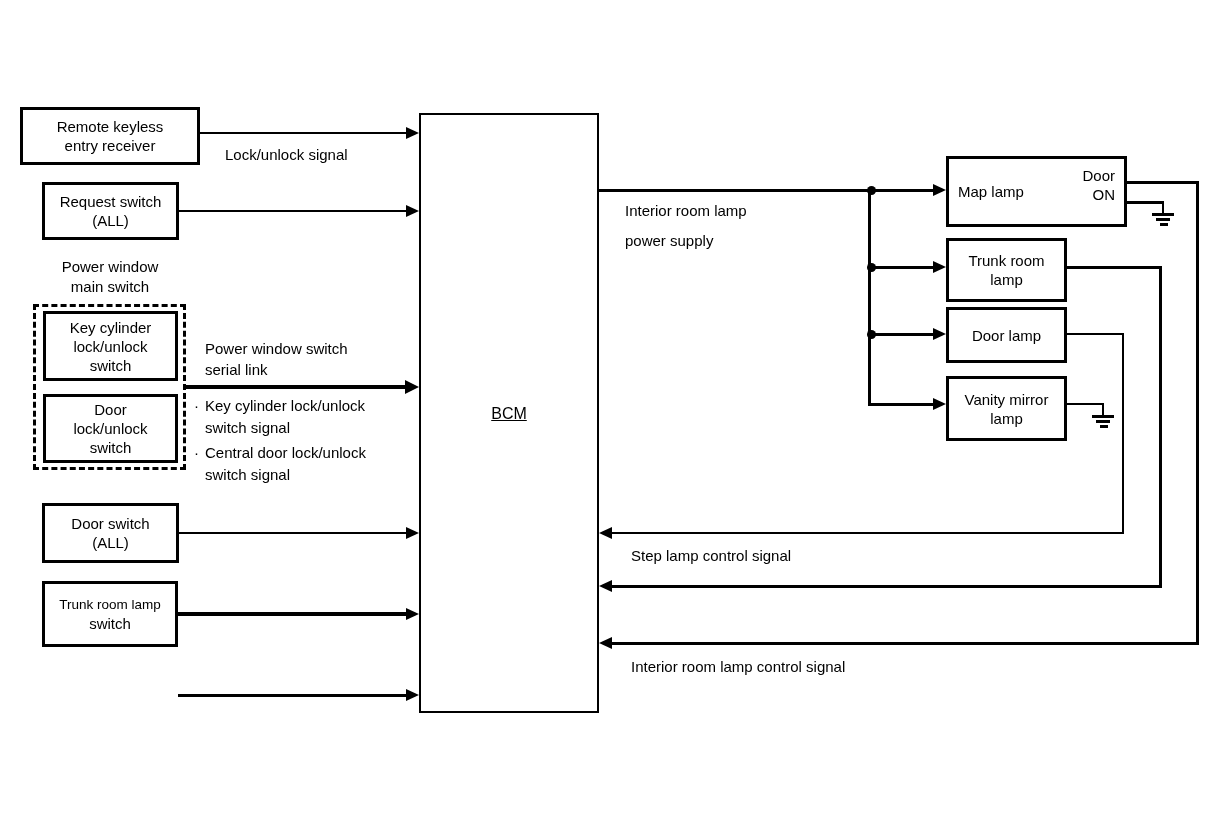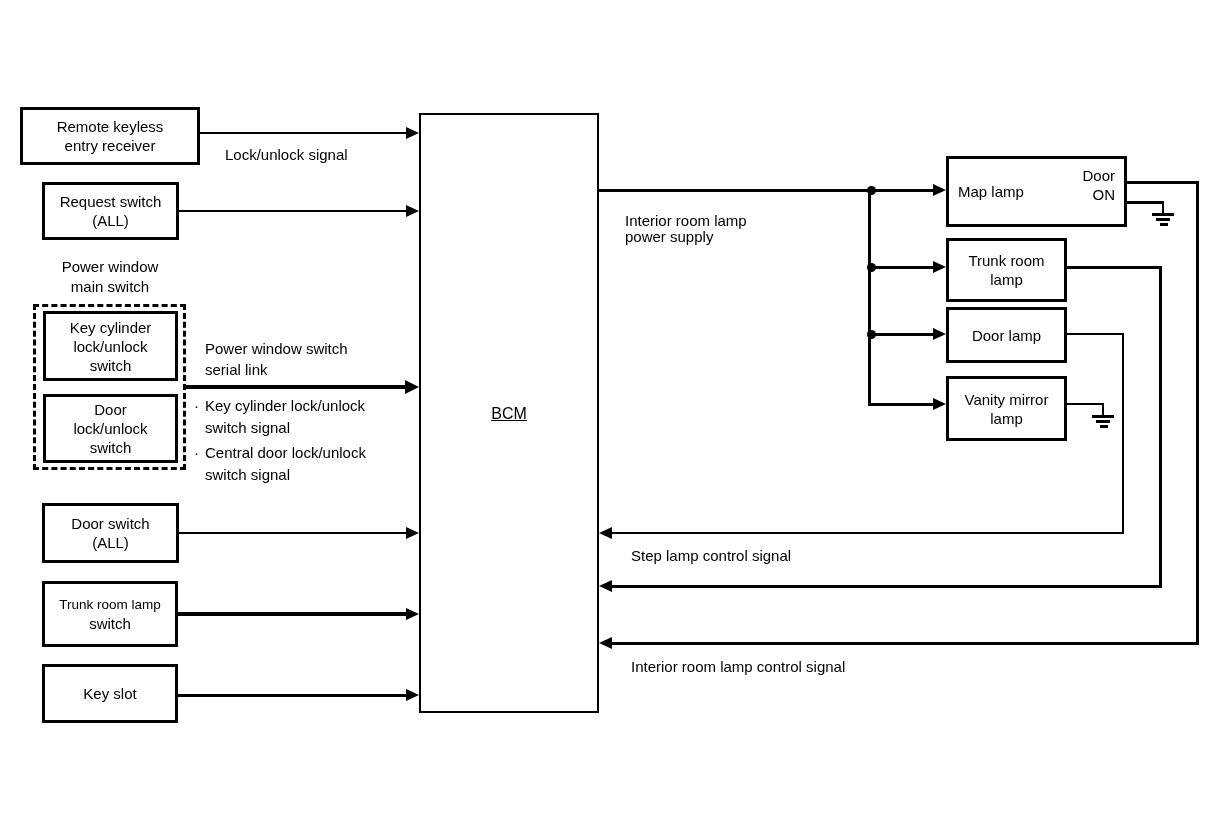--- a/index.html
+++ b/index.html
@@ -53,21 +53,20 @@
   <div class="box" style="left:42px;top:503px;width:137px;height:60px;">Door switch
 (ALL)</div>
 
   <div class="box" style="left:42px;top:581px;width:136px;height:66px;">
     <div class="two-size">
       <span class="small">Trunk room lamp</span>
       <span>switch</span>
     </div>
   </div>
 
-  <div class="box" style="left:42px;top:664px;width:136px;height:59px;">Key slot</div>
 
   <div class="box thin" style="left:419px;top:113px;width:180px;height:600px;font-size:16px;text-decoration:underline;">BCM</div>
 
   <div class="box" style="left:946px;top:156px;width:181px;height:71px;">
     <div class="maplamp-inner">
       <span>Map lamp</span>
       <span class="door-on">Door
 ON</span>
     </div>
   </div>
@@ -85,21 +84,21 @@
     <span>·</span>
     <span class="btxt">Key cylinder lock/unlock
 switch signal</span>
   </div>
   <div class="bullet-item" style="left:194px;top:442px;">
     <span>·</span>
     <span class="btxt">Central door lock/unlock
 switch signal</span>
   </div>
 
-  <div class="lbl" style="left:625px;top:196px;line-height:16px;margin-top:17px;">Interior room lamp
+  <div class="lbl" style="left:625px;top:196px;line-height:30px;">Interior room lamp
 power supply</div>
   <div class="lbl" style="left:631px;top:545px;">Step lamp control signal</div>
   <div class="lbl" style="left:631px;top:656px;">Interior room lamp control signal</div>
 
   <div class="hl" style="left:200px;top:132px;width:208px;"></div>
   <div class="ar" style="left:406px;top:127px;"></div>
 
   <div class="hl" style="left:179px;top:210px;width:229px;"></div>
   <div class="ar" style="left:406px;top:205px;"></div>
 

